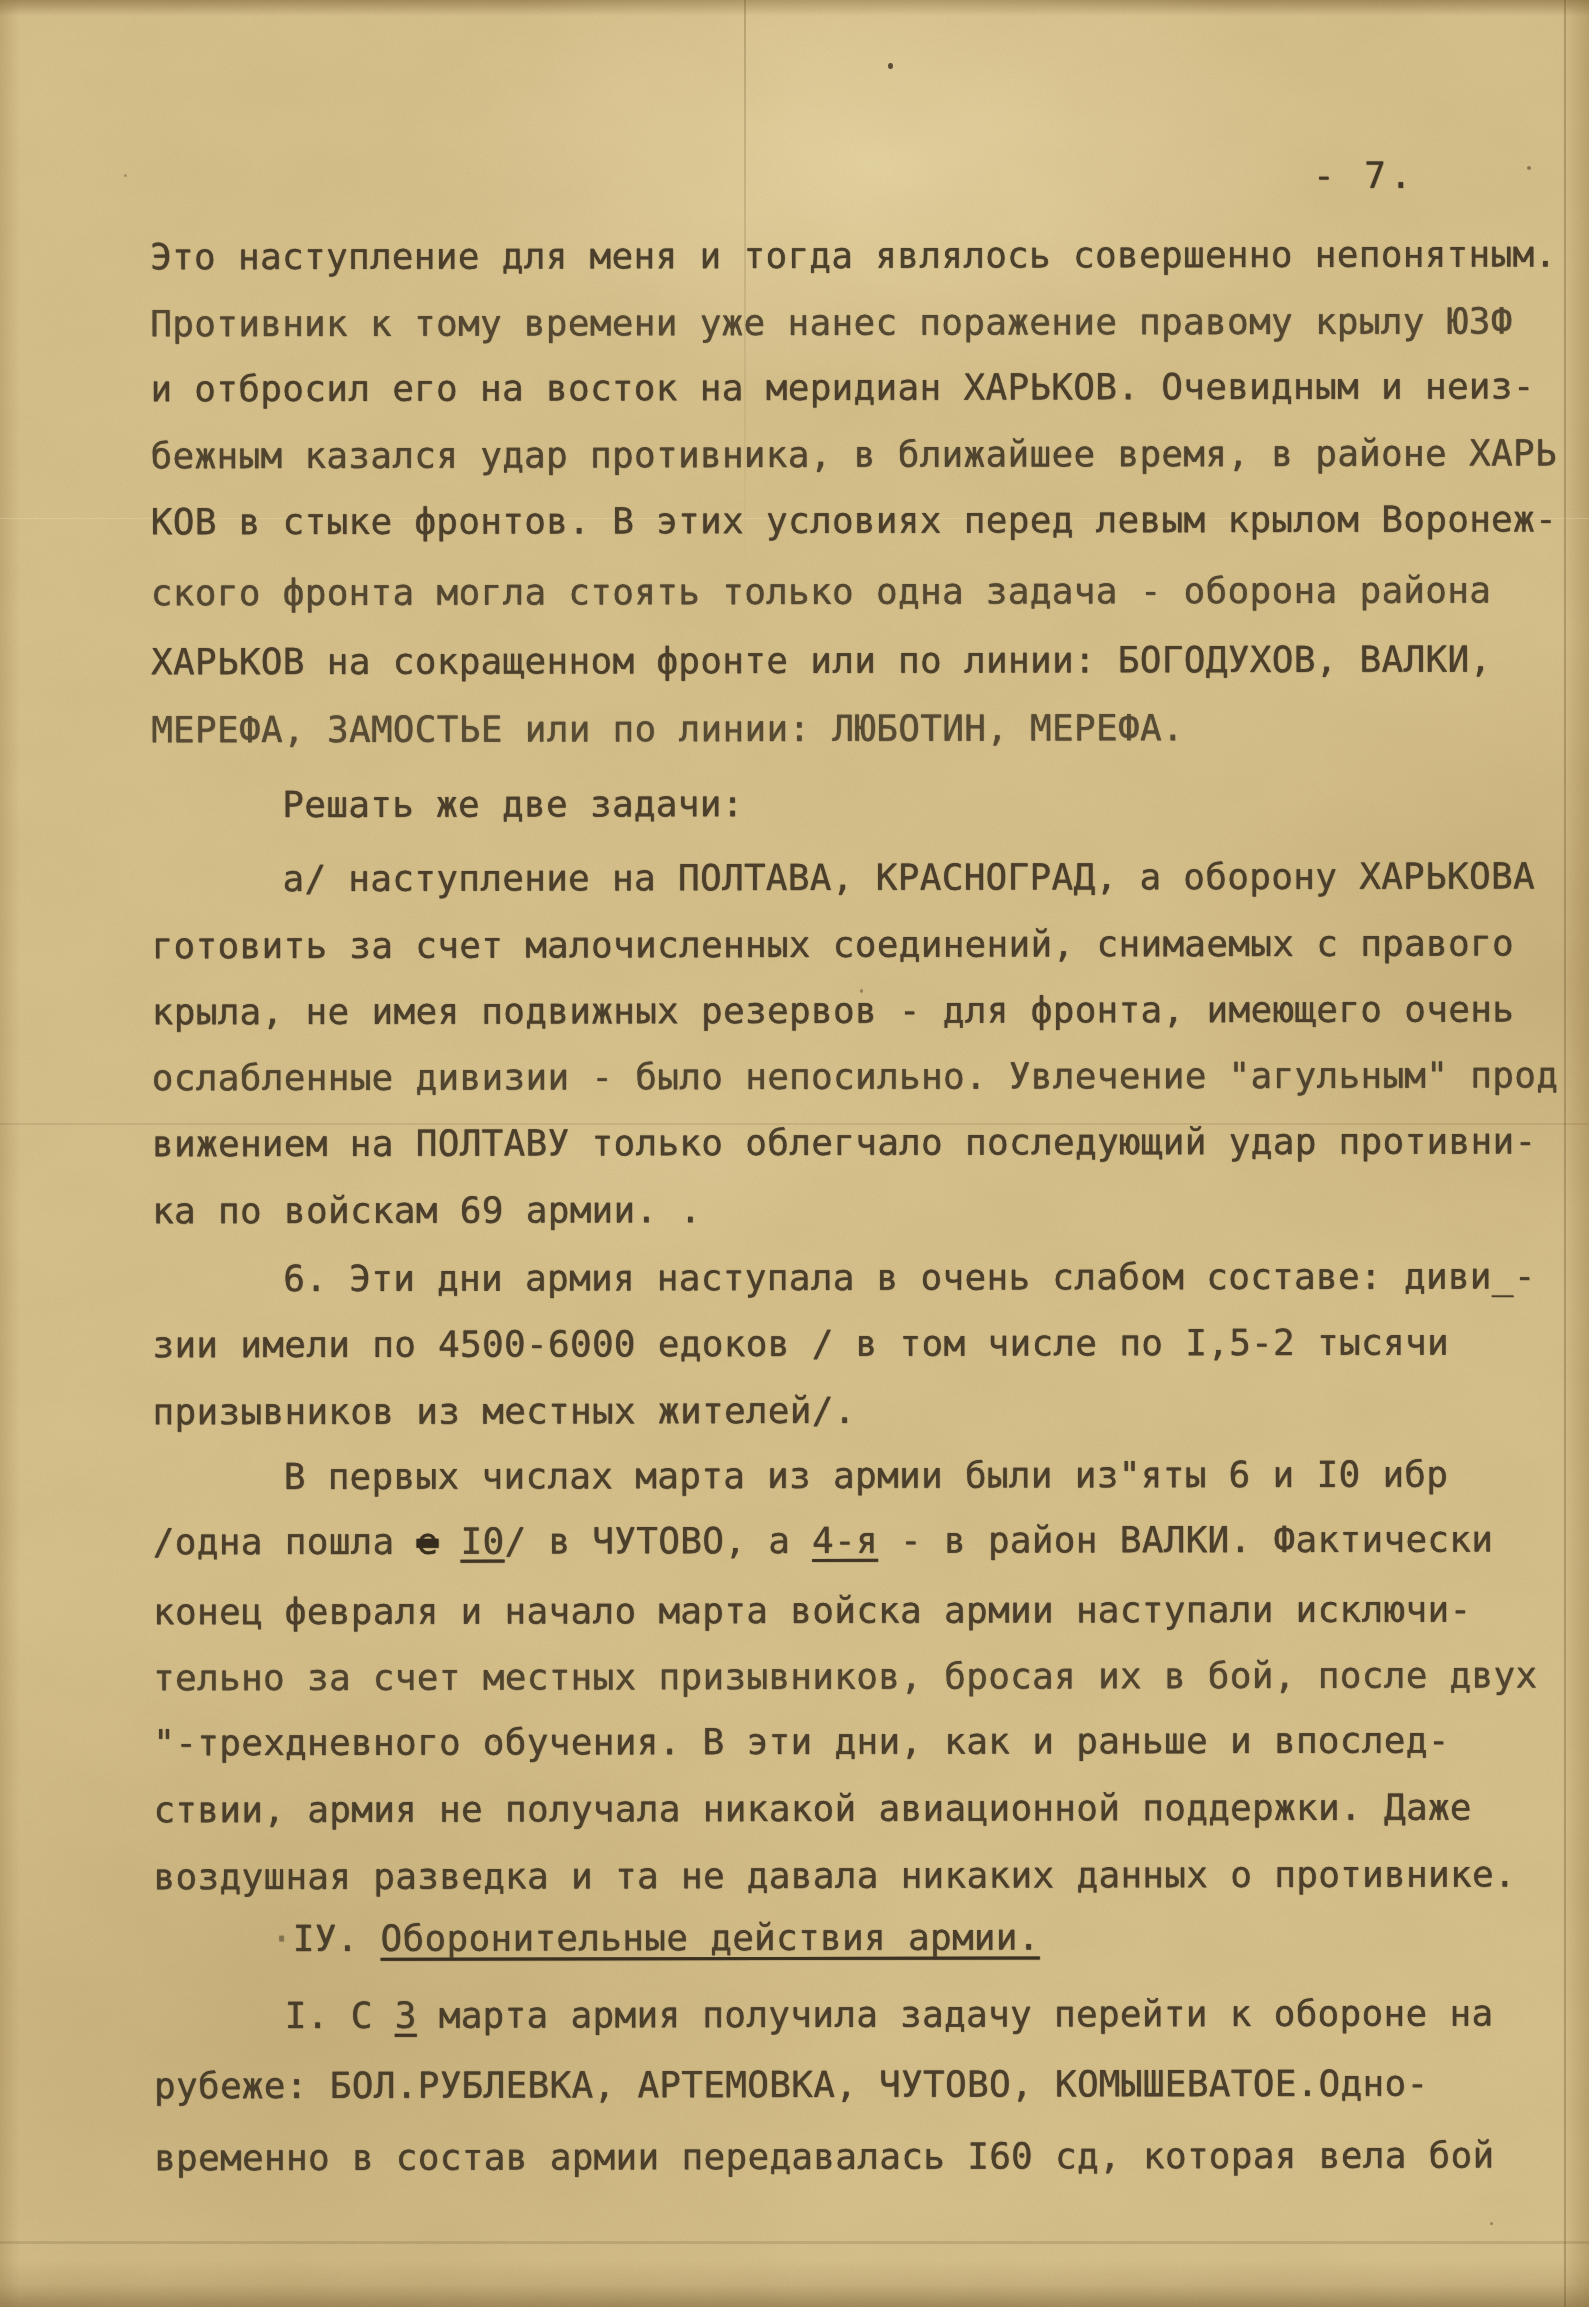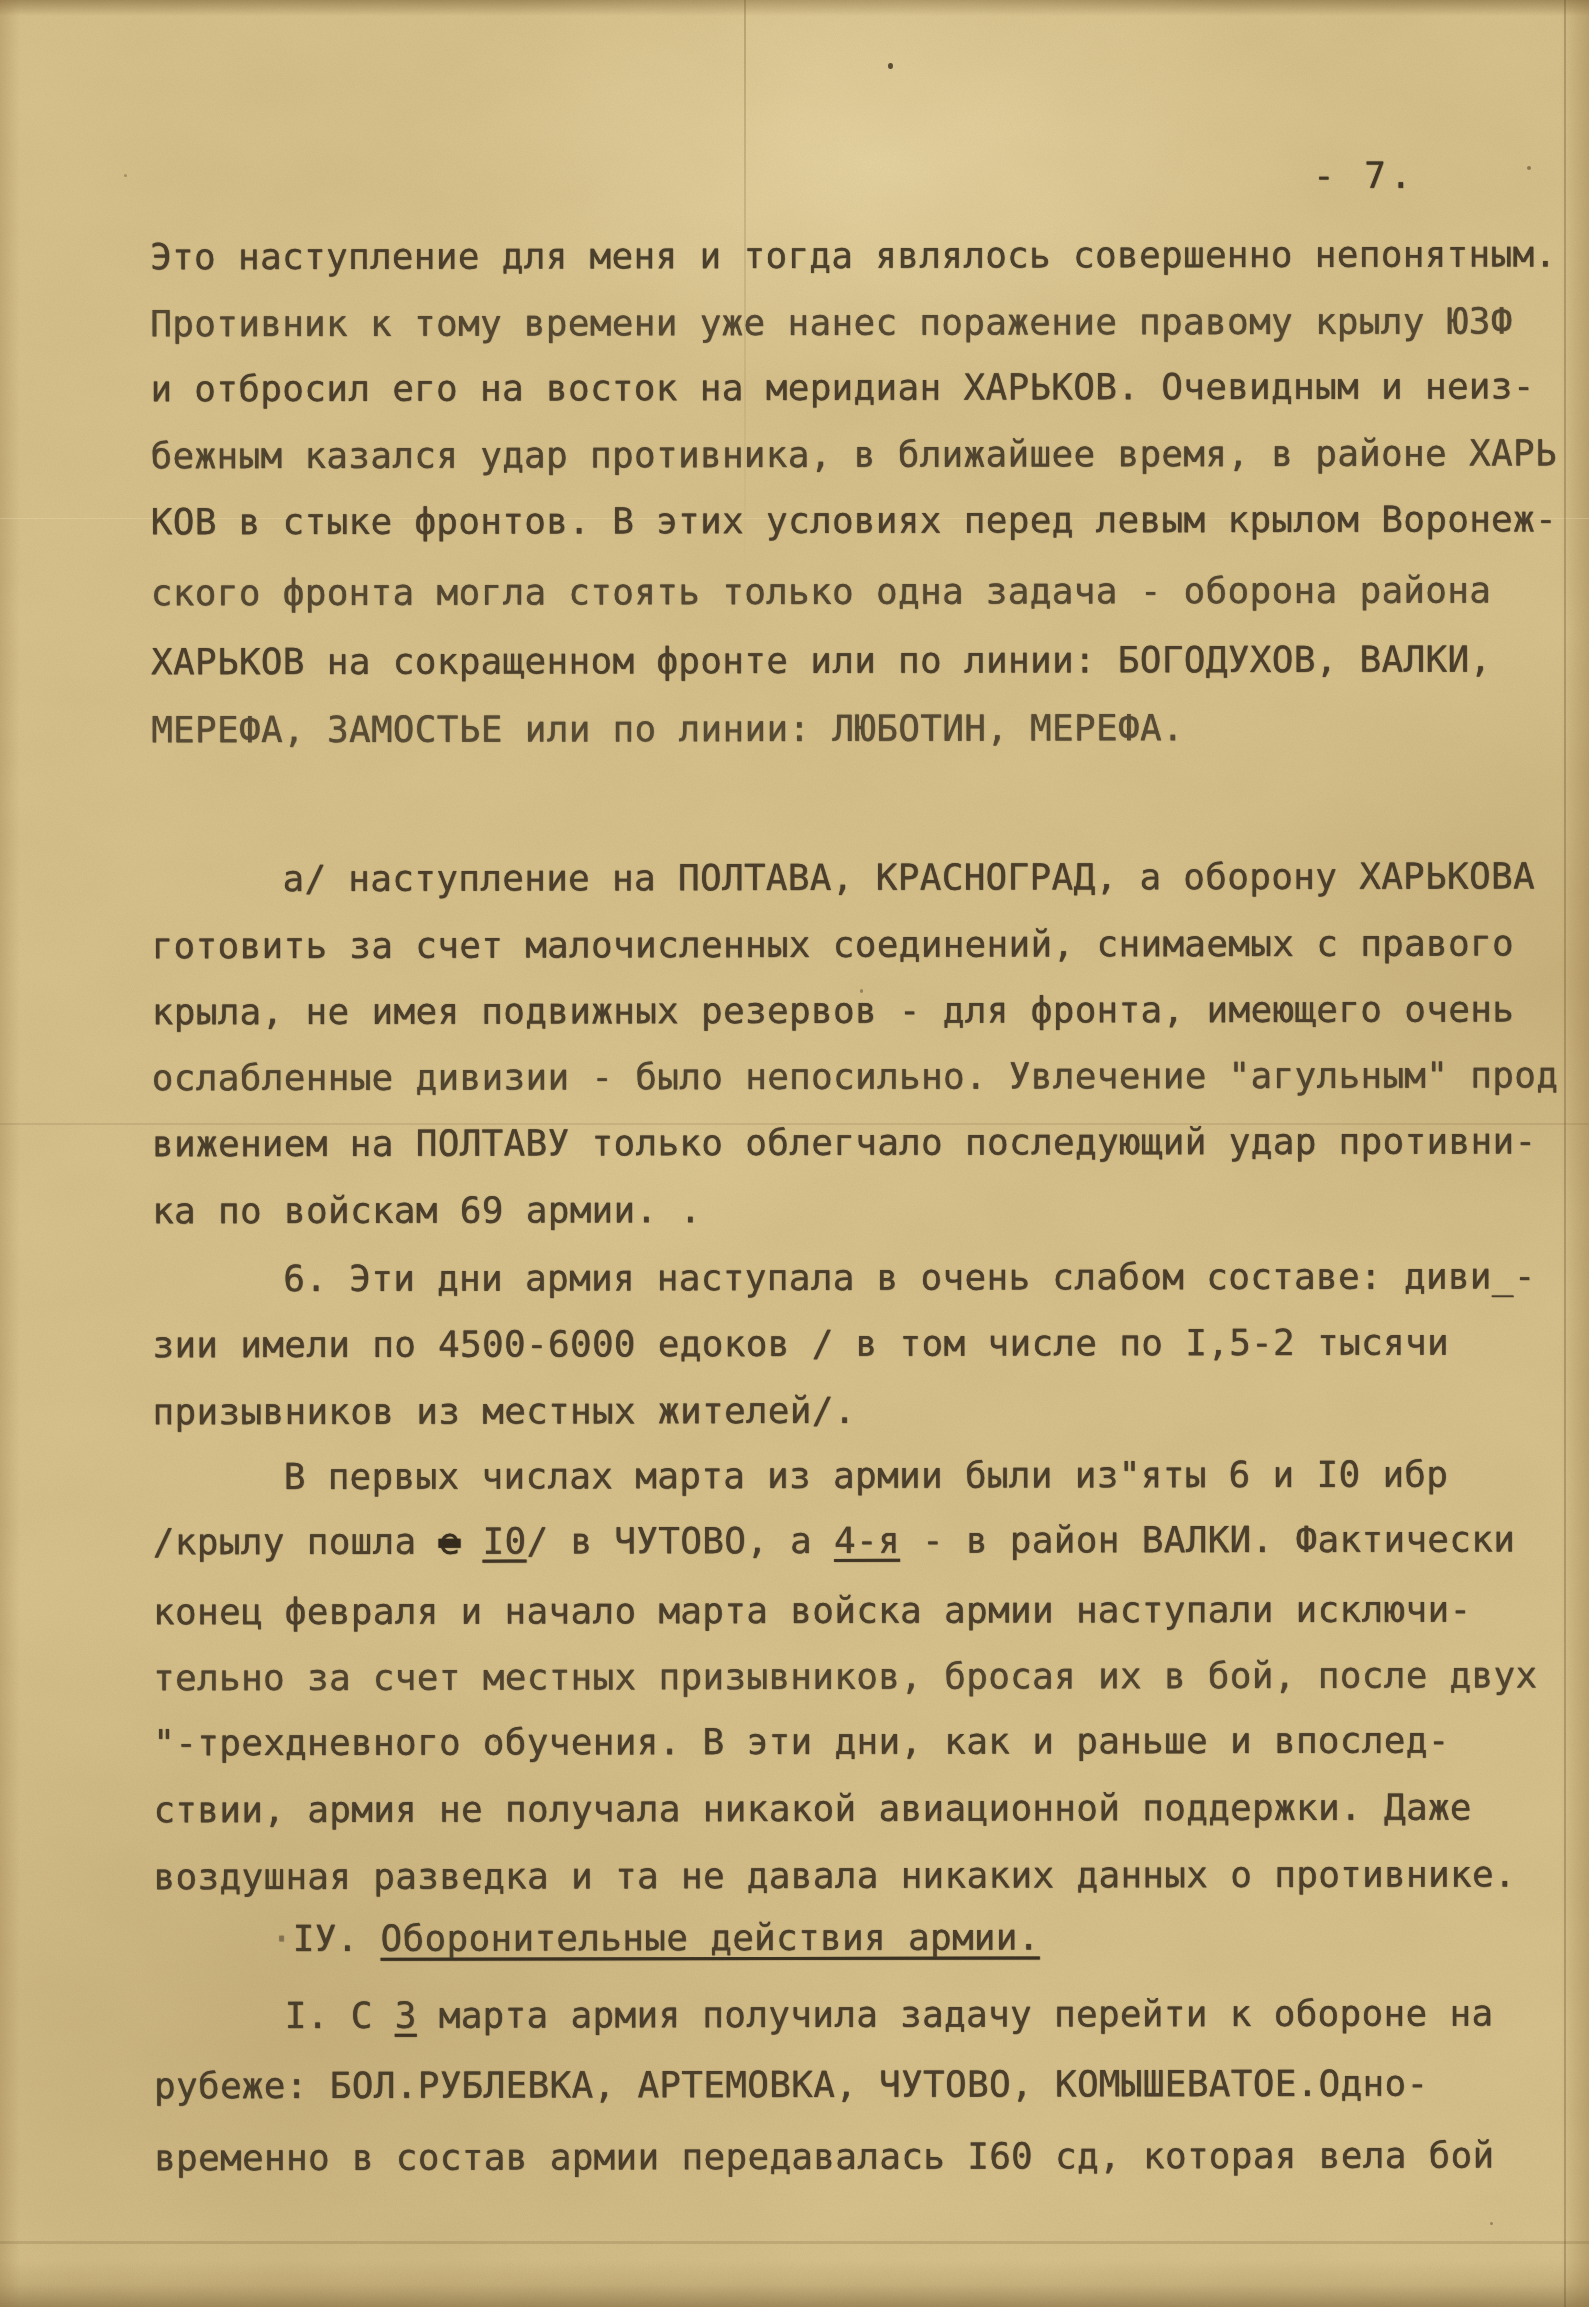--- a/index.html
+++ b/index.html
@@ -106,32 +106,33 @@
     <div class="page-number">- 7.</div>
 
     <div class="line" style="top:238px">Это наступление для меня и тогда являлось совершенно непонятным.</div>
     <div class="line" style="top:305px;opacity:.88">Противник к тому времени уже нанес поражение правому крылу ЮЗФ</div>
     <div class="line" style="top:370px">и отбросил его на восток на меридиан ХАРЬКОВ. Очевидным и неиз-</div>
     <div class="line" style="top:437px;opacity:.9">бежным казался удар противника, в ближайшее время, в районе ХАРЬ</div>
     <div class="line" style="top:503px">КОВ в стыке фронтов. В этих условиях перед левым крылом Воронеж-</div>
     <div class="line" style="top:574px;opacity:.88">ского фронта могла стоять только одна задача - оборона района</div>
     <div class="line" style="top:643px">ХАРЬКОВ на сокращенном фронте или по линии: БОГОДУХОВ, ВАЛКИ,</div>
     <div class="line" style="top:711px;opacity:.85">МЕРЕФА, ЗАМОСТЬЕ или по линии: ЛЮБОТИН, МЕРЕФА.</div>
+    <div class="line indent" style="top:786px">Решать же две задачи:</div>
     <div class="line indent" style="top:860px">а/ наступление на ПОЛТАВА, КРАСНОГРАД, а оборону ХАРЬКОВА</div>
     <div class="line" style="top:927px">готовить за счет малочисленных соединений, снимаемых с правого</div>
     <div class="line" style="top:993px">крыла, не имея подвижных резервов - для фронта, имеющего очень</div>
     <div class="line" style="top:1059px;opacity:.9">ослабленные дивизии - было непосильно. Увлечение "агульным" прод</div>
     <div class="line" style="top:1125px">вижением на ПОЛТАВУ только облегчало последующий удар противни-</div>
     <div class="line" style="top:1192px">ка по войскам 69 армии. .</div>
     <div class="line indent" style="top:1260px">6. Эти дни армия наступала в очень слабом составе: диви_-</div>
     <div class="line" style="top:1326px">зии имели по 4500-6000 едоков / в том числе по I,5-2 тысячи</div>
     <div class="line" style="top:1393px">призывников из местных жителей/.</div>
     <div class="line indent" style="top:1458px">В первых числах марта из армии были из"яты 6 и I0 ибр</div>
 
-    <div class="line" style="top:1523px"><span>/крылу пошла </span><span class="struck">е</span><span> </span><span class="u">I0</span><span>/ в ЧУТОВО, а </span><span class="u">4-я</span><span> - в район ВАЛКИ. Фактически</span></div>
+    <div class="line" style="top:1523px"><span>/одна пошла </span><span class="struck">е</span><span> </span><span class="u">I0</span><span>/ в ЧУТОВО, а </span><span class="u">4-я</span><span> - в район ВАЛКИ. Фактически</span></div>
 
     <div class="line" style="top:1593px">конец февраля и начало марта войска армии наступали исключи-</div>
     <div class="line" style="top:1659px;opacity:.9">тельно за счет местных призывников, бросая их в бой, после двух</div>
     <div class="line" style="top:1724px">"-трехдневного обучения. В эти дни, как и раньше и впослед-</div>
     <div class="line" style="top:1791px">ствии, армия не получала никакой авиационной поддержки. Даже</div>
     <div class="line" style="top:1858px">воздушная разведка и та не давала никаких данных о противнике.</div>
 
     <div class="line head" style="top:1920px"><span class="dim">·</span><span>IУ. </span><span class="u-head">Оборонительные действия армии.</span></div>
 
     <div class="line indent" style="top:1997px"><span>I. С </span><span class="u">3</span><span> марта армия получила задачу перейти к обороне на</span></div>

